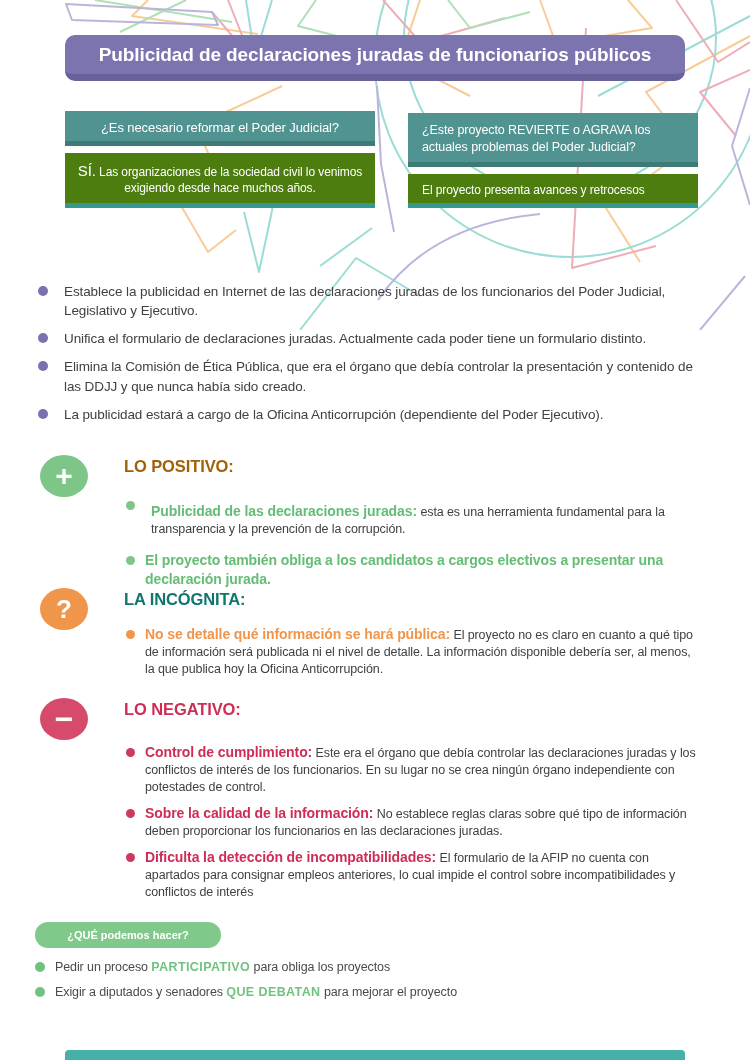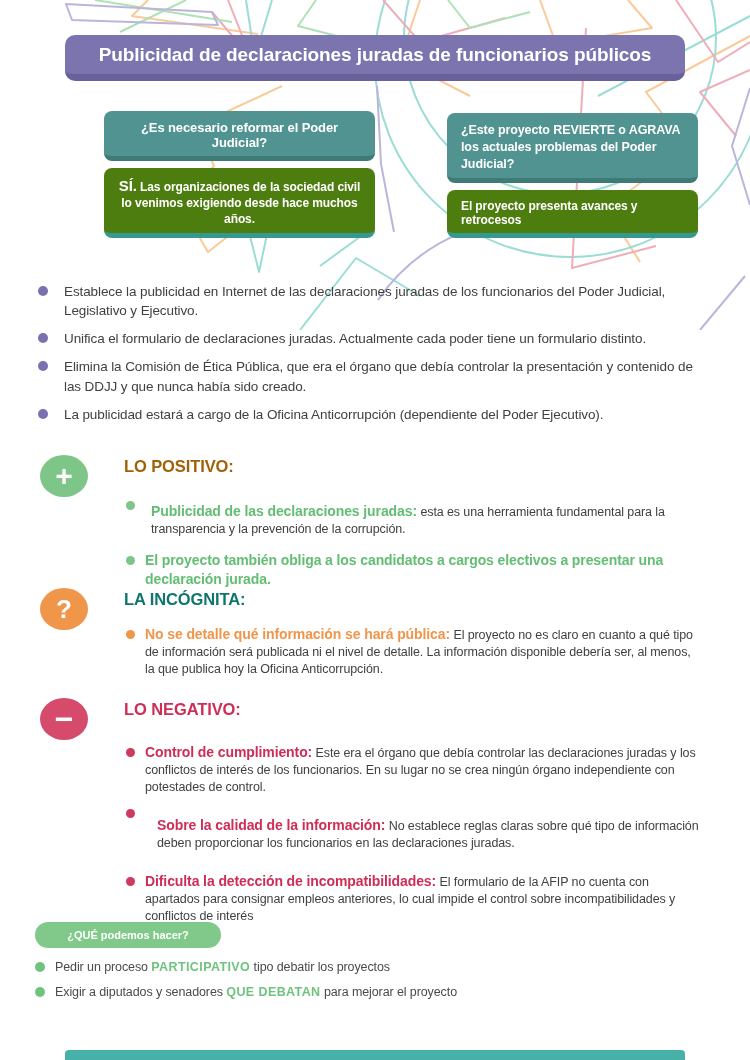--- a/index.html
+++ b/index.html
@@ -12,21 +12,21 @@
     background:#7C74AF; border-bottom:7px solid #696199; border-radius:10px;
     display:flex; align-items:center; justify-content:center; z-index:2; }
   .banner span { color:#fff; font-weight:bold; font-size:19px; }
 
   
   .qa-row { position:absolute; left:65px; top:111px; width:633px; display:flex;
     justify-content:space-between; align-items:flex-end; z-index:2; }
   .qa-col { display:flex; flex-direction:column; }
   .qa-col.left { width:310px; }
   .qa-col.right { width:290px; }
-  .q-box, .a-box { border-radius:8px; color:#fff; font-weight:bold; box-sizing:border-box;margin-left:39px; }
+  .q-box, .a-box { border-radius:0; color:#fff; font-weight:normal; box-sizing:border-box; }
   .q-box { background:#509390; border-bottom:5px solid #3F7B76; }
   .a-box { background:#4d7c0f; border-bottom:5px solid #36998F; margin-top:7px; }
   .qa-col.left .q-box { text-align:center; font-size:13px; padding:9px 8px 6px; }
   .qa-col.left .a-box { text-align:center; font-size:12px; line-height:1.32; padding:8px 10px 6px; }
   .qa-col.left .a-box .si { font-size:15px; }
   .qa-col.right .q-box { font-size:12.5px; line-height:1.35; padding:9px 14px 6px; }
   .qa-col.right .a-box { font-size:12px; padding:9px 14px 6px; }
 
   
   .proposal-heading { position:absolute; left:35px; top:246px; margin:0; z-index:2;
@@ -221,42 +221,42 @@
       <ul class="s-list">
         <li class="s-item">
           <span class="s-dot"></span>
           <p class="s-text" style="margin:0">
             <span class="s-lead">Control de cumplimiento:</span>
             <span>Este era el órgano que debía controlar las declaraciones juradas y los conflictos de interés de los funcionarios.  En su lugar no se crea ningún órgano independiente con potestades de control.</span>
           </p>
         </li>
         <li class="s-item">
           <span class="s-dot"></span>
-          <p class="s-text" style="margin:12px">
+          <p class="s-text" style="margin:0">
             <span class="s-lead">Sobre la calidad de la información:</span>
             <span>No establece reglas claras sobre qué tipo de información deben proporcionar los funcionarios en las declaraciones juradas.</span>
           </p>
         </li>
         <li class="s-item">
           <span class="s-dot"></span>
           <p class="s-text" style="margin:0">
             <span class="s-lead">Dificulta la detección de incompatibilidades:</span>
             <span>El formulario de la AFIP no cuenta con apartados para consignar empleos anteriores, lo cual impide el control sobre incompatibilidades y conflictos de interés</span>
           </p>
         </li>
       </ul>
     </div>
   </section>
 
   <button class="cta-button">¿QUÉ podemos hacer?</button>
 
   <ul class="actions">
     <li class="action-item">
       <span class="action-dot"></span>
-      <span><span>Pedir un proceso </span><span class="action-highlight">PARTICIPATIVO</span><span> tipo debatir los proyectos</span></span>
+      <span><span>Pedir un proceso </span><span class="action-highlight">PARTICIPATIVO</span><span> para obliga los proyectos</span></span>
     </li>
     <li class="action-item">
       <span class="action-dot"></span>
       <span><span>Exigir a diputados y senadores </span><span class="action-highlight">QUE DEBATAN</span><span> para mejorar el proyecto</span></span>
     </li>
   </ul>
 
   <div class="bottom-bar"></div>
 
 </div>

